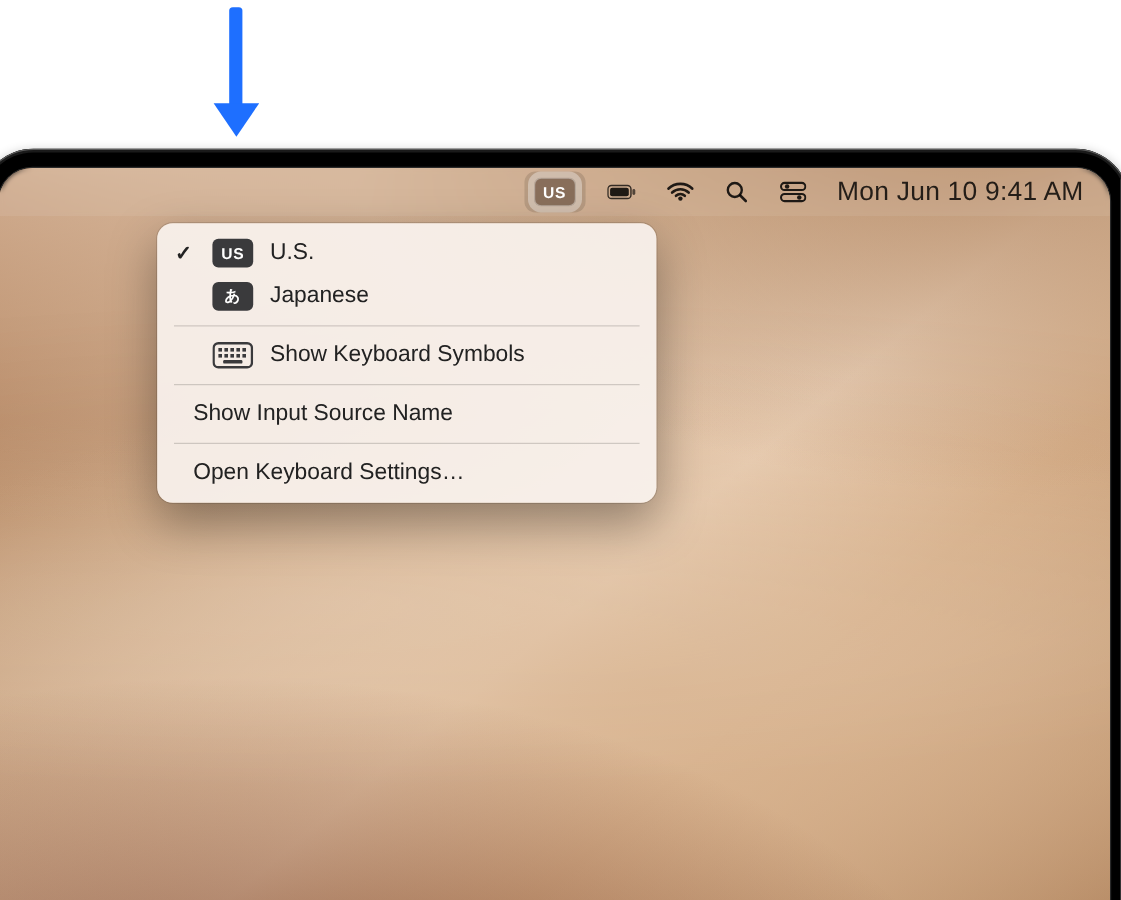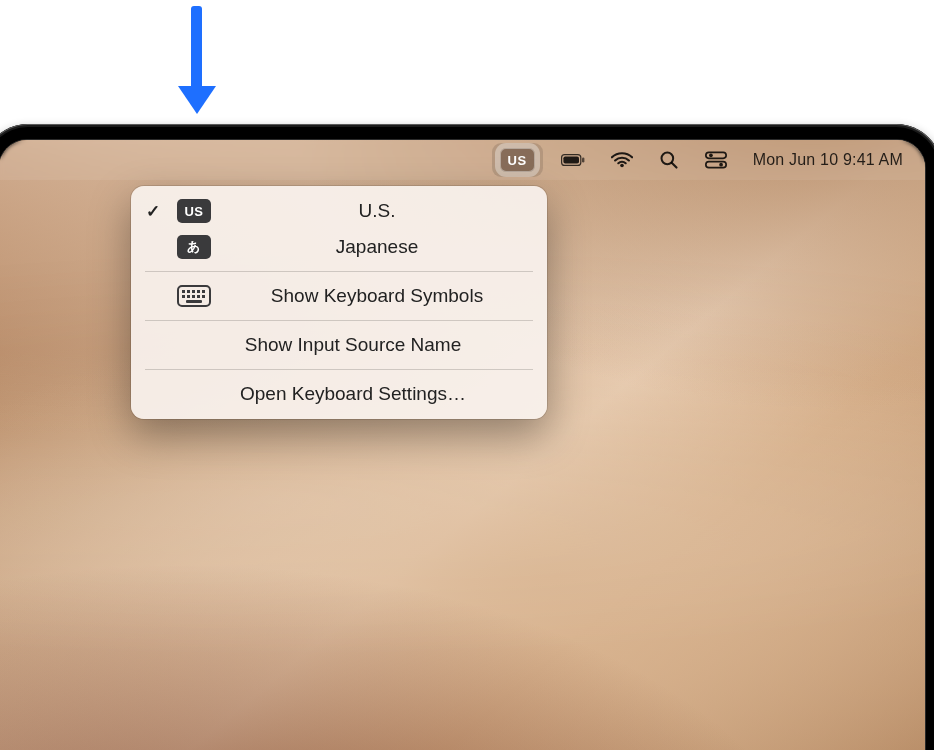--- a/index.html
+++ b/index.html
@@ -101,21 +101,21 @@
     background: rgba(255,255,255,0.08);
     backdrop-filter: blur(2px);
   }
   .menubar .item {
     display: flex;
     align-items: center;
     justify-content: center;
     height: 100%;
   }
   .menubar .datetime {
-    font-size: 16px;
+    font-size: 22px;
     font-weight: 500;
     white-space: nowrap;
     letter-spacing: .2px;
   }
   .input-source-pill {
     display: inline-flex;
     align-items: center;
     justify-content: center;
     height: 24px;
     padding: 0 7px;
@@ -166,21 +166,21 @@
     height: 36px;
     padding: 0 18px 0 12px;
     gap: 14px;
   }
   .dropdown .check {
     width: 20px;
     text-align: center;
     font-weight: 700;
     font-size: 17px;
   }
-  .dropdown .row .label { flex: 1; text-align: center; }
+  .dropdown .row .label { flex: 1; }
   .dropdown hr {
     border: none;
     border-top: 1px solid rgba(0,0,0,.16);
     margin: 6px 14px;
   }
   .dropdown .row.indent-no-check .spacer-col { width: 20px; }
   .row-icon {
     display: inline-flex;
     align-items: center;
     justify-content: center;
@@ -193,21 +193,21 @@
     justify-content: center;
     width: 34px;
     height: 24px;
     border-radius: 5px;
     background: #3a3a3c;
     color: #fff;
     font-size: 13px;
     font-weight: 700;
     letter-spacing: .5px;
   }
-  .row.simple { padding-left: 46px; }
+  .row.simple { padding-left: 30px; }
 </style>
 </head>
 <body>
 
 <div class="arrow">
   <div class="shaft"></div>
   <div class="head"></div>
 </div>
 
 <div class="device">

